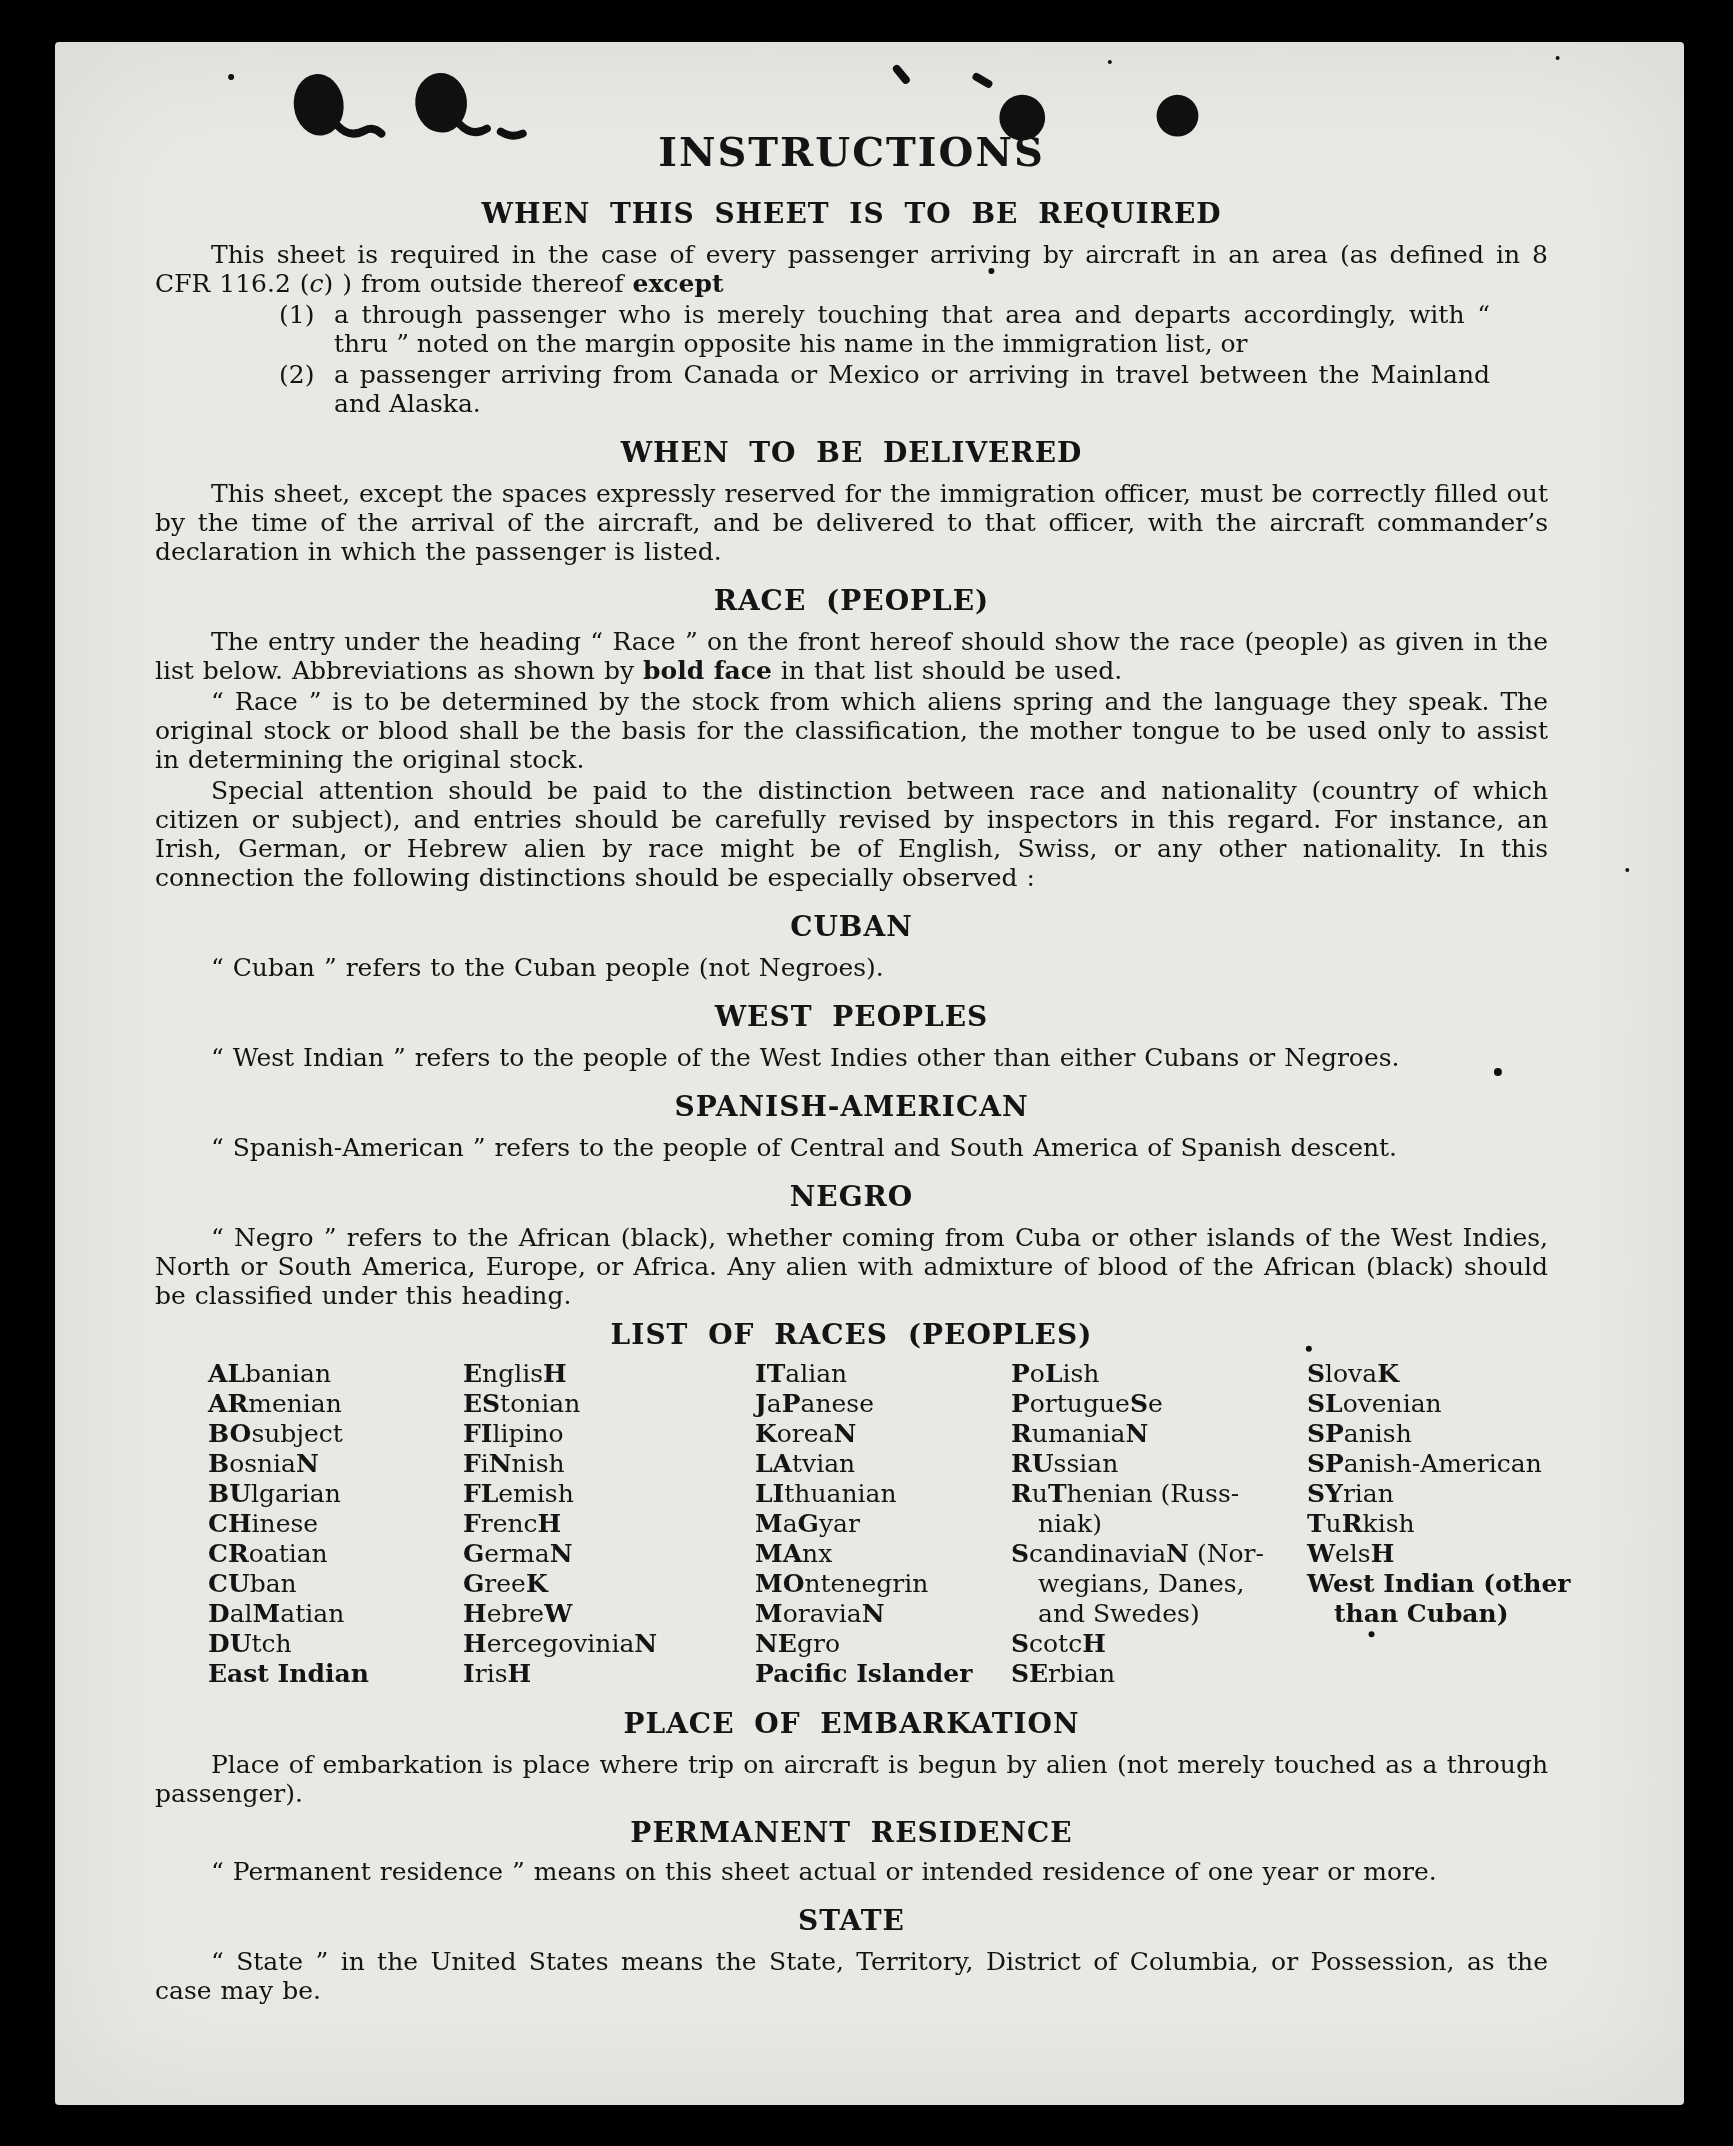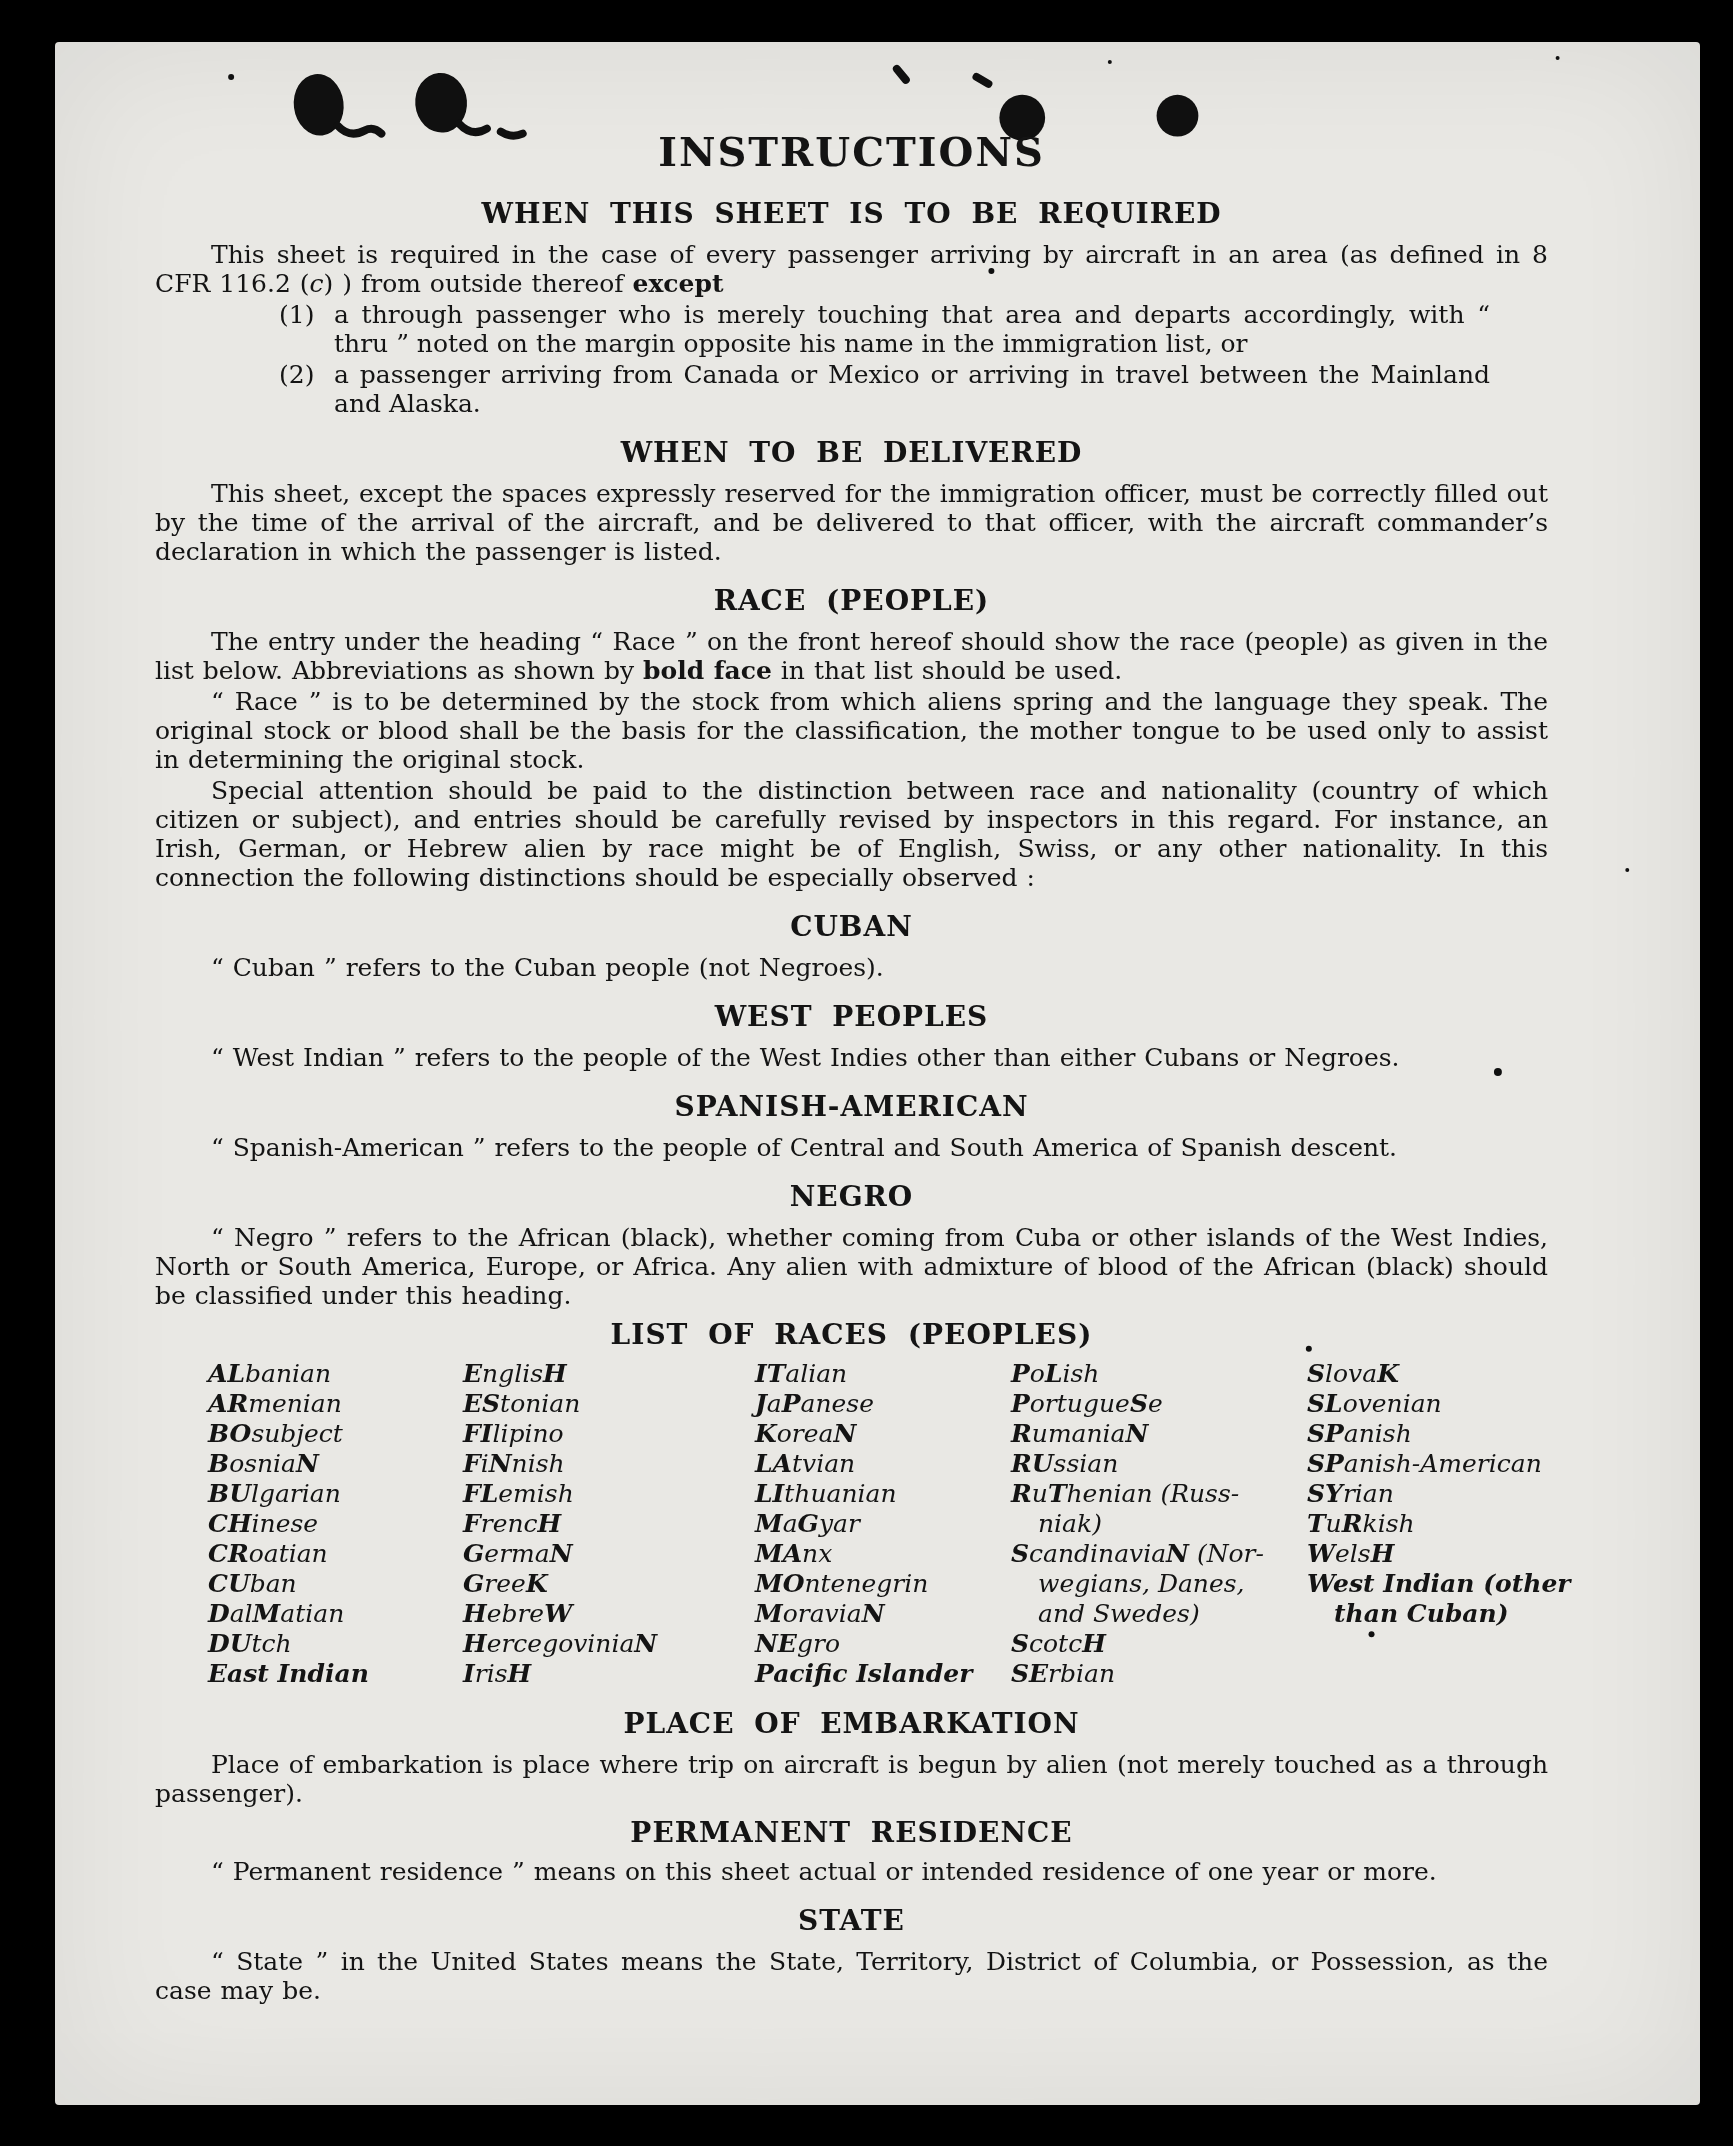--- a/index.html
+++ b/index.html
@@ -8,21 +8,20 @@
     background: var(--bg, #000);
     font-family: "DejaVu Serif", "Liberation Serif", serif;
     overflow:hidden;
   }
   .paper {
     position:absolute; left:55px; top:42px; width:1629px; height:2063px;
     background: var(--paper, #e9e8e4);
     border-radius:4px;
     box-shadow: inset 0 0 139px rgba(0,0,0,0.07);
     overflow:hidden;
-    padding-left:16px;
   }
   .ink { position:absolute; left:0; top:0; pointer-events:none; }
   .content {
     position:absolute; left:100px; top:86px; width:1393px;
     color: var(--ink, #141414);
   }
   .title {
     text-align:center; font-size:40px; font-weight:bold; letter-spacing:2px;
     margin:0 0 22px 0;
   }
@@ -40,21 +39,21 @@
     font-size:25px; line-height:29px;
   }
   .item .marker { width:55px; flex:none; }
   .item .itext { flex:1; text-align:justify; }
   .b { font-weight:bold; }
   .i { font-style:italic; }
   .races {
     position:relative; height:330px; margin:4px 0 2px 0;
     font-size:25px; line-height:30px;
   }
-  .race-col { position:absolute; top:0; white-space:nowrap;font-style:italic; }
+  .race-col { position:absolute; top:0; white-space:nowrap; }
   .c0 { left:53px; } .c1 { left:308px; } .c2 { left:600px; }
   .c3 { left:856px; } .c4 { left:1152px; }
   .race-line.cont { padding-left:27px; }
 </style>
 </head>
 <body>
 
 <div class="paper">
 
   <svg class="ink" width="1629" height="2063" viewBox="0 0 1637 2073">

